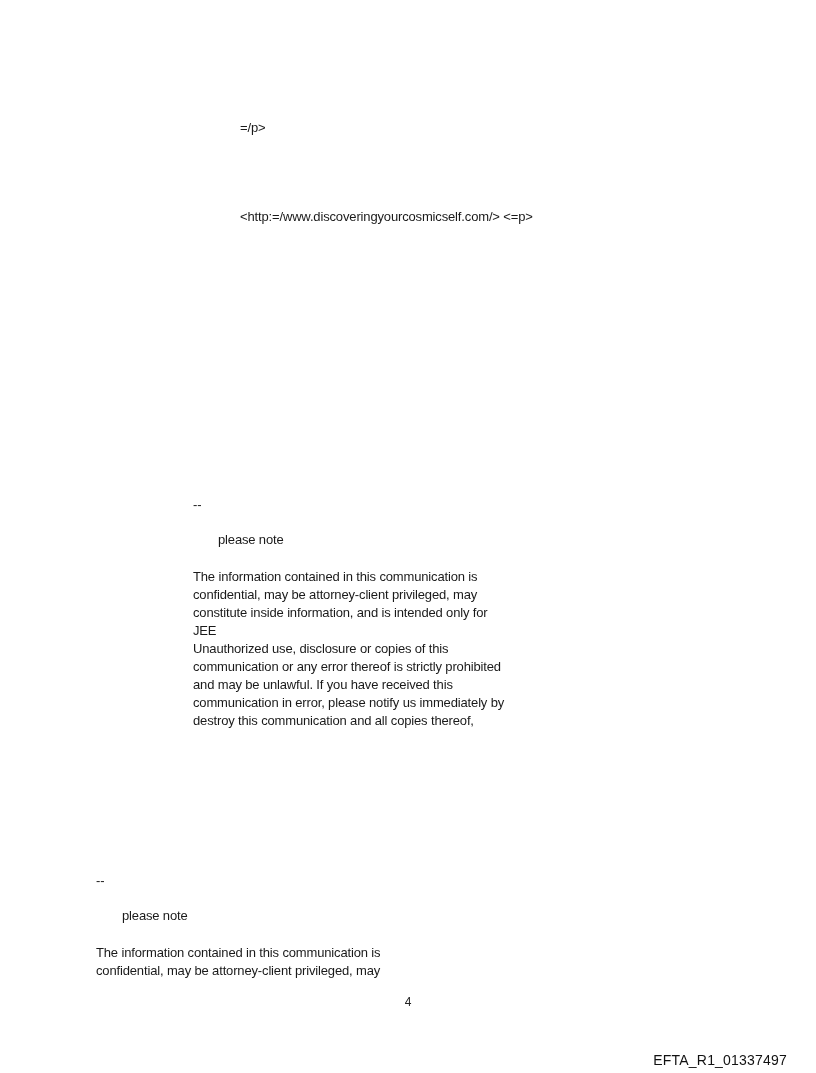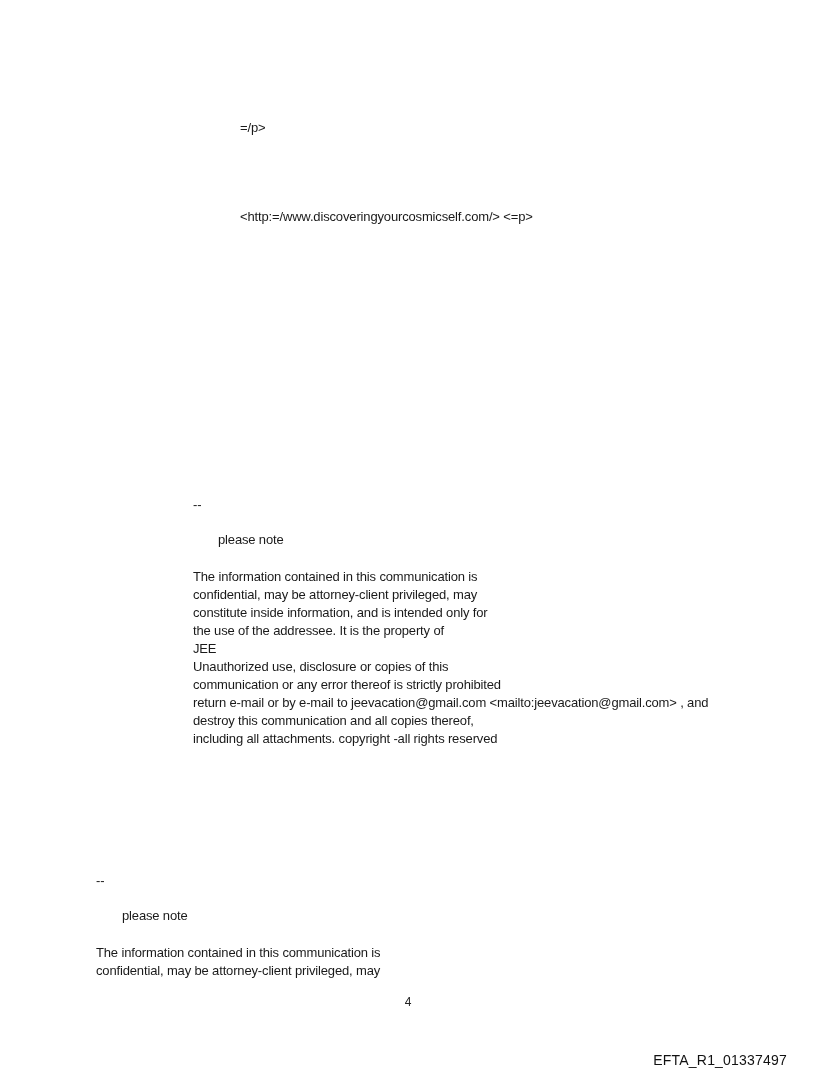--- a/index.html
+++ b/index.html
@@ -55,27 +55,26 @@
   <div class="txt" style="left:240px; top:208px;">&lt;http:=/www.discoveringyourcosmicself.com/&gt; &lt;=p&gt;</div>
 
   <div class="txt" style="left:193px; top:496px;">--</div>
 
   <div class="txt" style="left:218px; top:531px;">please note</div>
 
   <div class="txt para" style="left:193px; top:568px;">
     <span class="ln">The information contained in this communication is</span>
     <span class="ln">confidential, may be attorney-client privileged, may</span>
     <span class="ln">constitute inside information, and is intended only for</span>
-    <span class="ln">the use of the addressee. It is the property of</span>
     <span class="ln">JEE</span>
     <span class="ln">Unauthorized use, disclosure or copies of this</span>
     <span class="ln">communication or any error thereof is strictly prohibited</span>
-    <span class="ln">return e-mail or by e-mail to jeevacation@gmail.com &lt;mailto:jeevacation@gmail.com&gt; , and</span>
+    <span class="ln">and may be unlawful. If you have received this</span>
+    <span class="ln">communication in error, please notify us immediately by</span>
     <span class="ln">destroy this communication and all copies thereof,</span>
-    <span class="ln">including all attachments. copyright -all rights reserved</span>
   </div>
 
   <div class="txt" style="left:96px; top:872px;">--</div>
 
   <div class="txt" style="left:122px; top:907px;">please note</div>
 
   <div class="txt para" style="left:96px; top:944px;">
     <span class="ln">The information contained in this communication is</span>
     <span class="ln">confidential, may be attorney-client privileged, may</span>
   </div>

